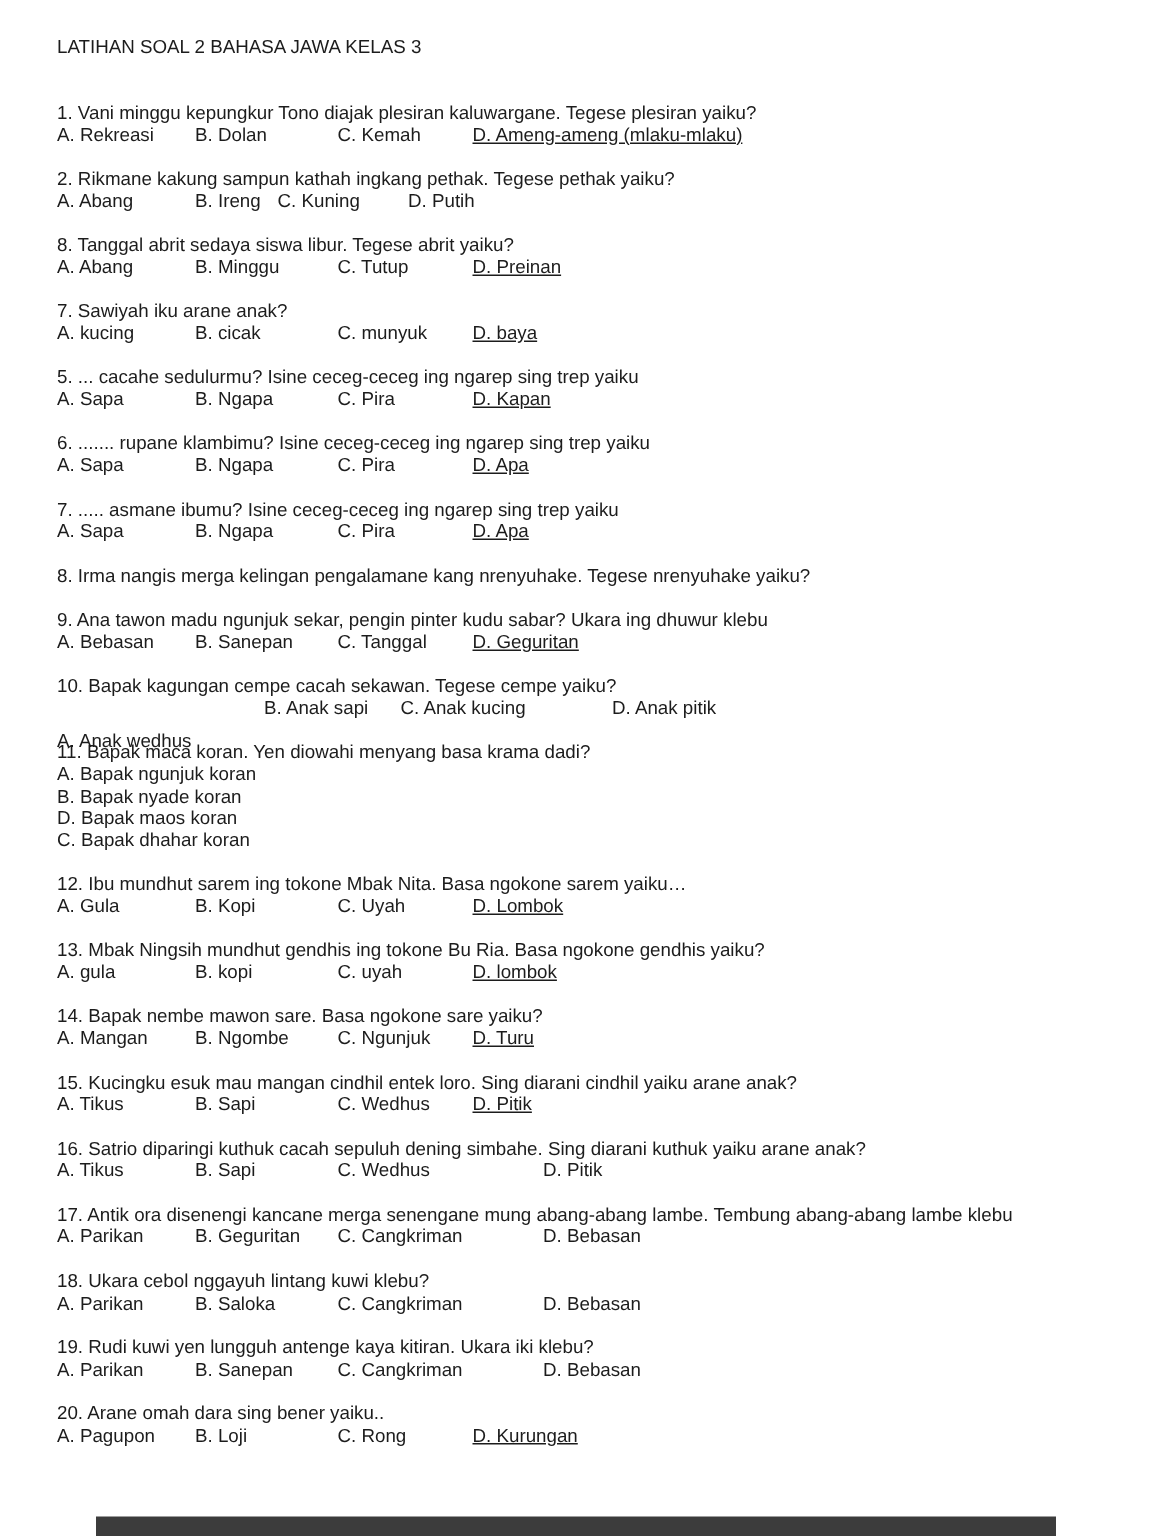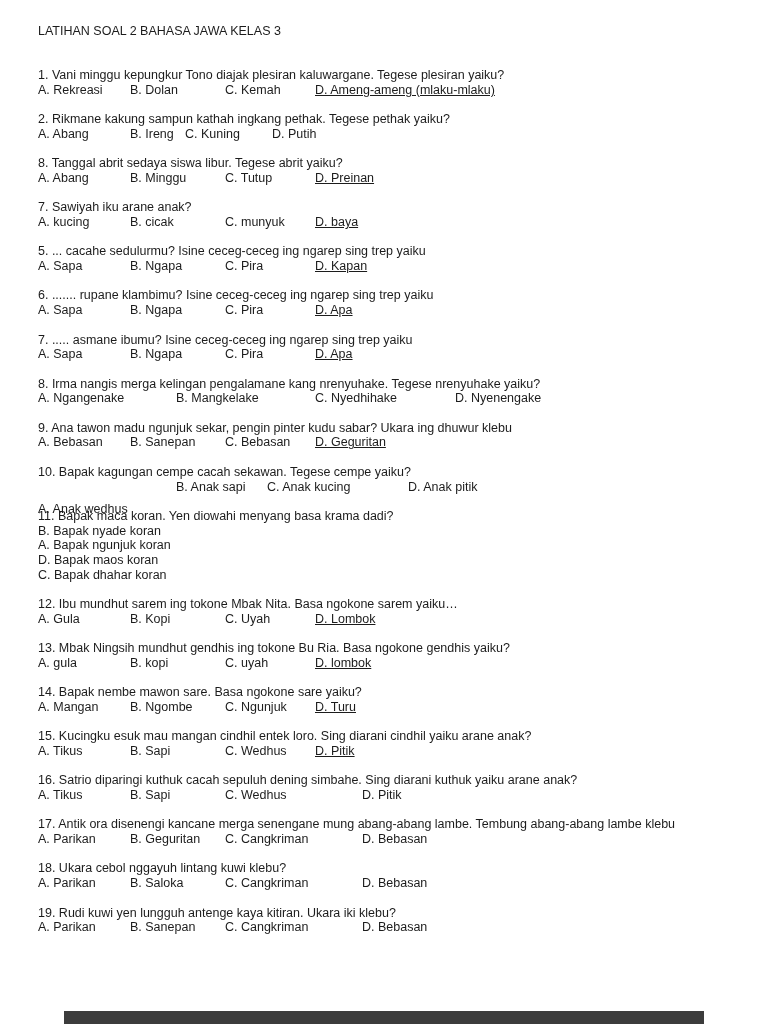--- a/index.html
+++ b/index.html
@@ -132,50 +132,44 @@
         <div class="q-text">7. ..... asmane ibumu? Isine ceceg-ceceg ing ngarep sing trep yaiku</div>
         <div class="opts cols-default">
           <span class="opt">A. Sapa</span>
           <span class="opt">B. Ngapa</span>
           <span class="opt">C. Pira</span>
           <span class="opt">D. Apa</span>
         </div>
       </div>
       <div class="q">
         <div class="q-text">8. Irma nangis merga kelingan pengalamane kang nrenyuhake. Tegese nrenyuhake yaiku?</div>
-        <div class="opts cols-q8">
-          <span class="opt">A. Ngangenake</span>
-          <span class="opt">B. Mangkelake</span>
-          <span class="opt">C. Nyedhihake</span>
-          <span class="opt">D. Nyenengake</span>
-        </div>
       </div>
       <div class="q">
         <div class="q-text">9. Ana tawon madu ngunjuk sekar, pengin pinter kudu sabar? Ukara ing dhuwur klebu</div>
         <div class="opts cols-default">
           <span class="opt">A. Bebasan</span>
           <span class="opt">B. Sanepan</span>
-          <span class="opt">C. Bebasan</span>
+          <span class="opt">C. Tanggal</span>
           <span class="opt">D. Geguritan</span>
         </div>
       </div>
       <div class="q">
         <div class="q-text">10. Bapak kagungan cempe cacah sekawan. Tegese cempe yaiku?</div>
         <div class="opts cols-q10">
           <span class="opt">A. Anak wedhus</span>
           <span class="opt">B. Anak sapi</span>
           <span class="opt">C. Anak kucing</span>
           <span class="opt">D. Anak pitik</span>
         </div>
       </div>
       <div class="q">
         <div class="q-text">11. Bapak maca koran. Yen diowahi menyang basa krama dadi?</div>
         <div class="opts-stacked">
+          <span class="opt">A. Bapak ngunjuk koran</span>
           <span class="opt">B. Bapak nyade koran</span>
-          <span class="opt">A. Bapak ngunjuk koran</span>
           <span class="opt">D. Bapak maos koran</span>
           <span class="opt">C. Bapak dhahar koran</span>
         </div>
       </div>
       <div class="q">
         <div class="q-text">12. Ibu mundhut sarem ing tokone Mbak Nita. Basa ngokone sarem yaiku…</div>
         <div class="opts cols-default">
           <span class="opt">A. Gula</span>
           <span class="opt">B. Kopi</span>
           <span class="opt">C. Uyah</span>
@@ -236,18 +230,27 @@
           <span class="opt">D. Bebasan</span>
         </div>
       </div>
       <div class="q">
         <div class="q-text">19. Rudi kuwi yen lungguh antenge kaya kitiran. Ukara iki klebu?</div>
         <div class="opts cols-wd">
           <span class="opt">A. Parikan</span>
           <span class="opt">B. Sanepan</span>
           <span class="opt">C. Cangkriman</span>
           <span class="opt">D. Bebasan</span>
+        </div>
+      </div>
+      <div class="q">
+        <div class="q-text">20. Arane omah dara sing bener yaiku..</div>
+        <div class="opts cols-default">
+          <span class="opt">A. Pagupon</span>
+          <span class="opt">B. Loji</span>
+          <span class="opt">C. Rong</span>
+          <span class="opt">D. Kurungan</span>
         </div>
       </div>
     </div>
 </div>
 
 <div class="page-gap"></div>
 
 </body></html>

